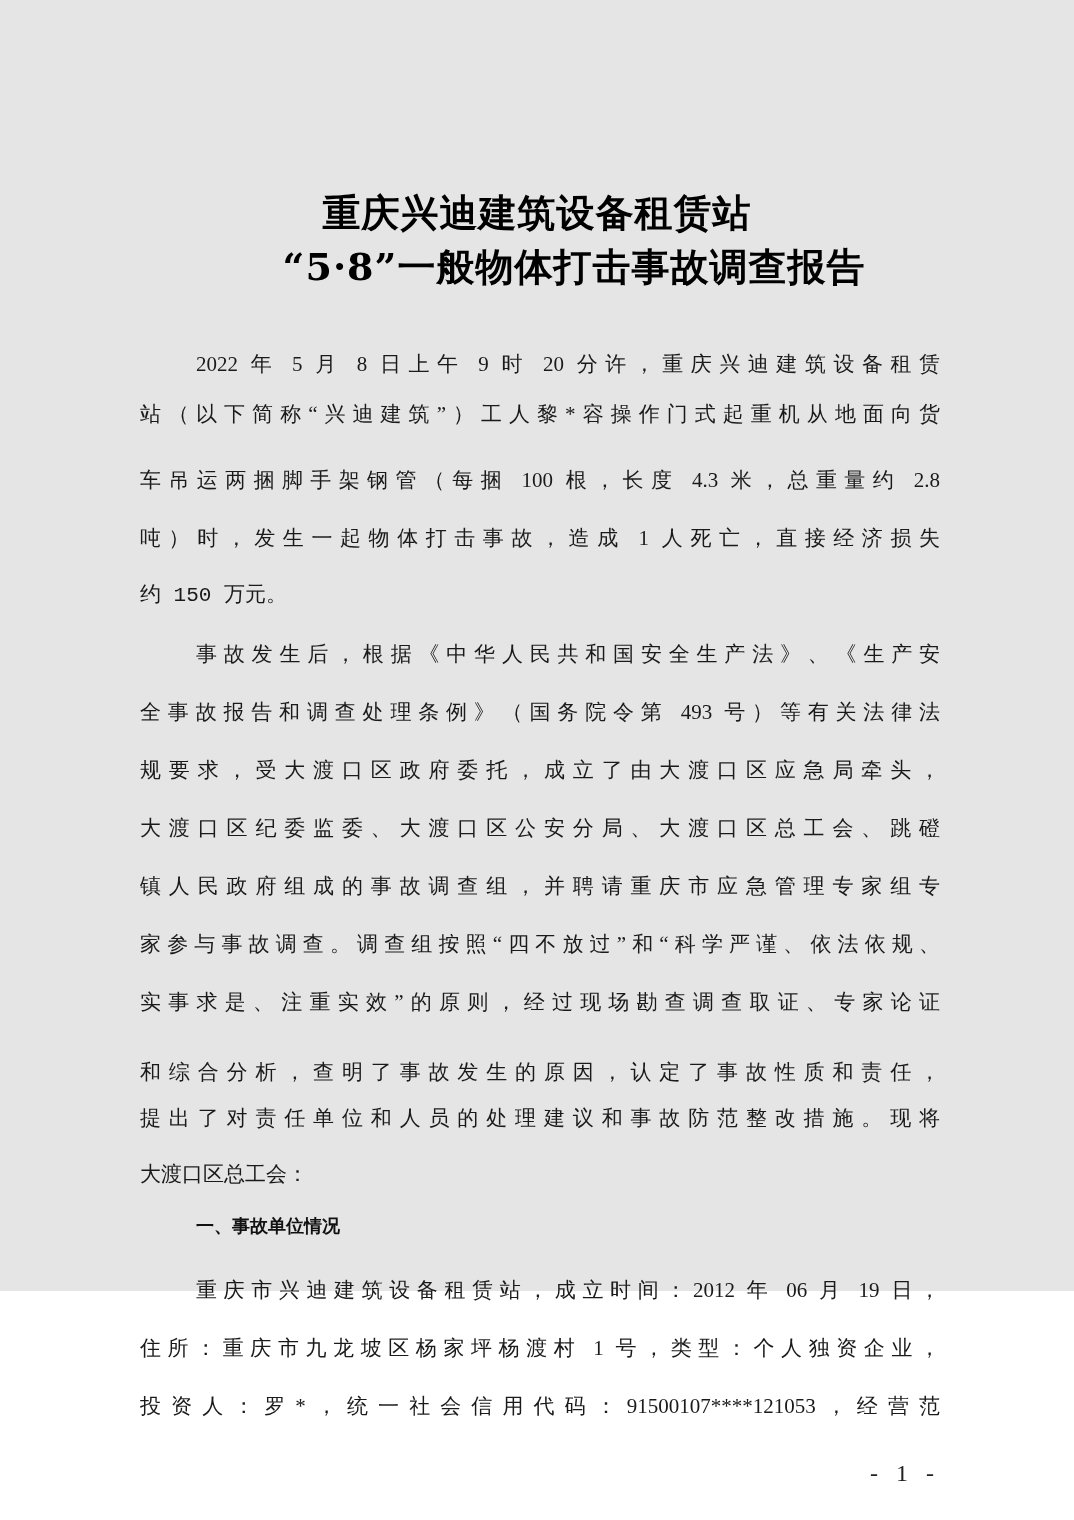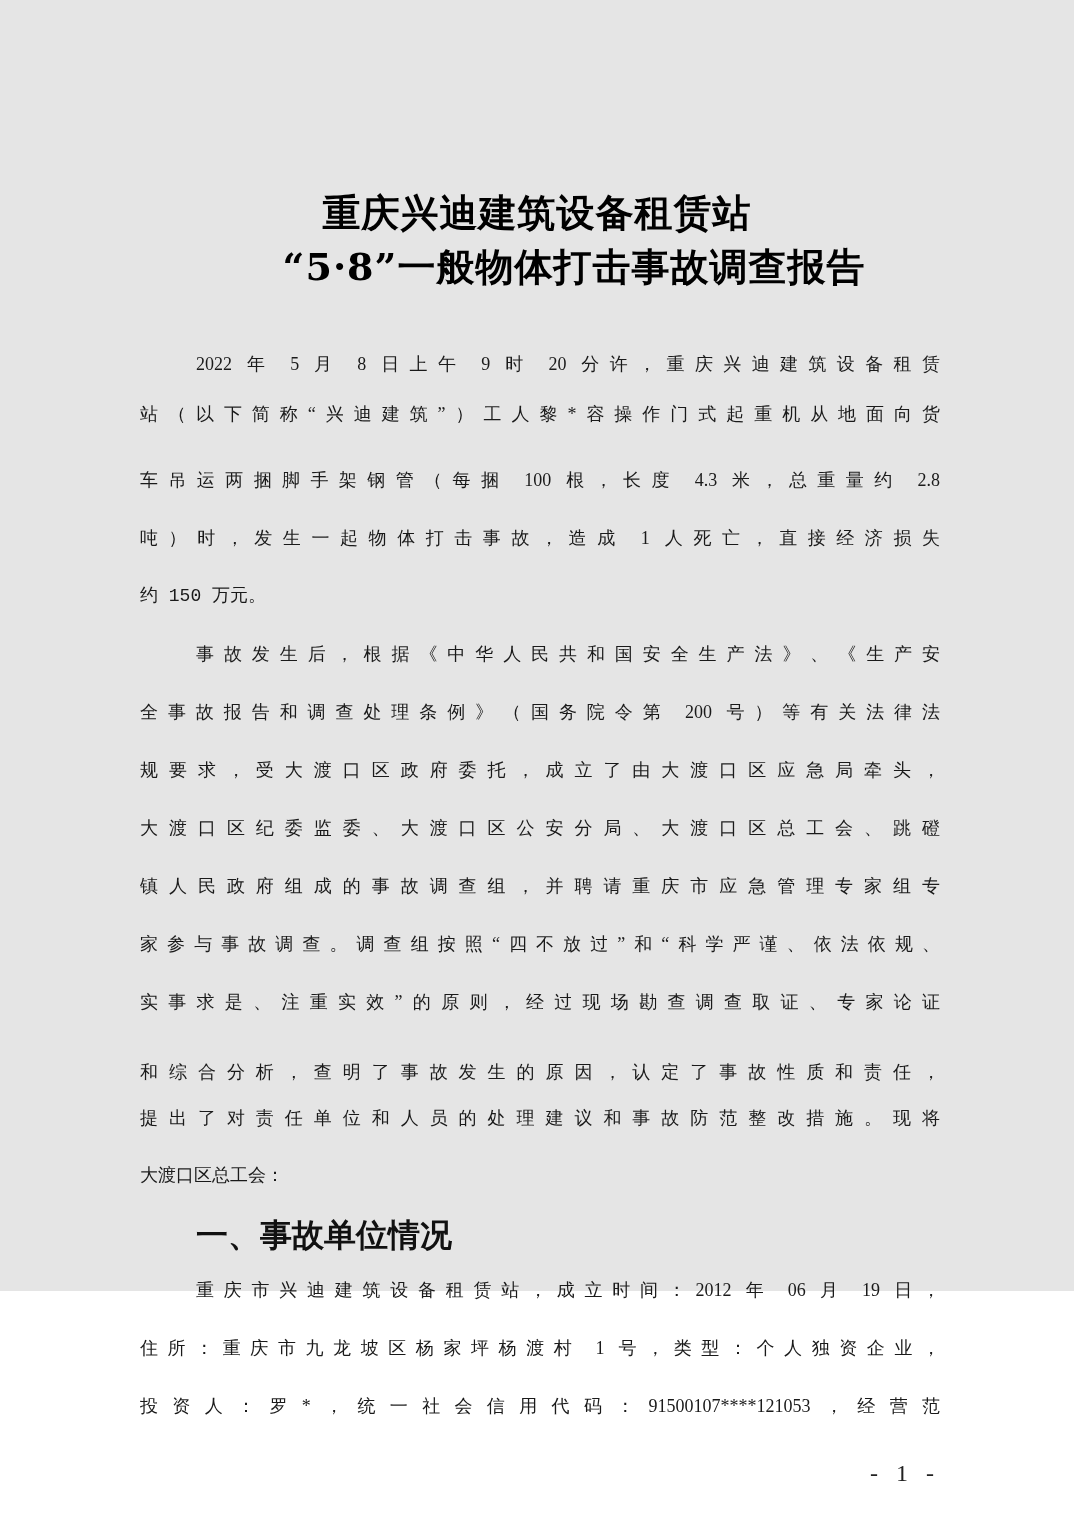--- a/index.html
+++ b/index.html
@@ -3,41 +3,41 @@
 <meta charset="utf-8">
 <style>
   html, body { margin:0; padding:0; background:#ffffff; }
   body { width:1074px; height:1520px; position:relative; overflow:hidden; color:#111; }
   .page { position:absolute; left:0; top:0; width:1074px; height:1291px; background:#e5e5e5; }
   .title { position:absolute; left:0; width:1074px; text-align:center;
     font-family:"DejaVu Serif","Liberation Serif",serif; font-weight:bold; font-size:38px; color:#000; letter-spacing:1px; }
   .t1 { top:188px; }
   .t2 { top:242px;padding-left:37px; }
   .line { position:absolute; left:140px; width:800px; font-family:"Liberation Serif","DejaVu Serif",serif;
-    font-size:18px; color:#1a1a1a; white-space:nowrap; text-align:justify; text-align-last:justify; line-height:36px; }
+    font-size:21px; color:#1a1a1a; white-space:nowrap; text-align:justify; text-align-last:justify; line-height:36px; }
   .indent { left:196px; width:744px; }
   .noj { text-align-last:left;font-family:Liberation Mono, monospace; }
-  .heading { position:absolute; left:196px; font-family:"DejaVu Sans","Liberation Sans",sans-serif; font-weight:bold; font-size:32px; color:#111; }
+  .heading { position:absolute; left:196px; font-family:"DejaVu Sans","Liberation Sans",sans-serif; font-weight:bold; font-size:18px; color:#111; }
   .pagenum { position:absolute; left:870px; top:1362px; font-family:"Liberation Serif",serif; font-size:24px; color:#222; letter-spacing:6px; }
 </style>
 </head>
 <body>
 
 <div class="page">
   <div class="title t1">重庆兴迪建筑设备租赁站</div>
   <div class="title t2">“5·8”一般物体打击事故调查报告</div>
 
   <div class="line indent" style="top:346px">2022 年 5 月 8 日上午 9 时 20 分许，重庆兴迪建筑设备租赁</div>
   <div class="line" style="top:396px">站（以下简称“兴迪建筑”）工人黎*容操作门式起重机从地面向货</div>
   <div class="line" style="top:462px">车吊运两捆脚手架钢管（每捆 100 根，长度 4.3 米，总重量约 2.8</div>
   <div class="line" style="top:520px">吨）时，发生一起物体打击事故，造成 1 人死亡，直接经济损失</div>
   <div class="line noj" style="top:578px">约 150 万元。</div>
 
   <div class="line indent" style="top:636px">事故发生后，根据《中华人民共和国安全生产法》、《生产安</div>
-  <div class="line" style="top:694px">全事故报告和调查处理条例》（国务院令第 200 号）等有关法律法</div>
+  <div class="line" style="top:694px">全事故报告和调查处理条例》（国务院令第 493 号）等有关法律法</div>
   <div class="line" style="top:752px">规要求，受大渡口区政府委托，成立了由大渡口区应急局牵头，</div>
   <div class="line" style="top:810px">大渡口区纪委监委、大渡口区公安分局、大渡口区总工会、跳磴</div>
   <div class="line" style="top:868px">镇人民政府组成的事故调查组，并聘请重庆市应急管理专家组专</div>
   <div class="line" style="top:926px">家参与事故调查。调查组按照“四不放过”和“科学严谨、依法依规、</div>
   <div class="line" style="top:984px">实事求是、注重实效”的原则，经过现场勘查调查取证、专家论证</div>
   <div class="line" style="top:1054px">和综合分析，查明了事故发生的原因，认定了事故性质和责任，</div>
   <div class="line" style="top:1100px">提出了对责任单位和人员的处理建议和事故防范整改措施。现将</div>
   <div class="line noj" style="top:1158px">大渡口区总工会：</div>
 
   <div class="heading" style="top:1214px">一、事故单位情况</div>

